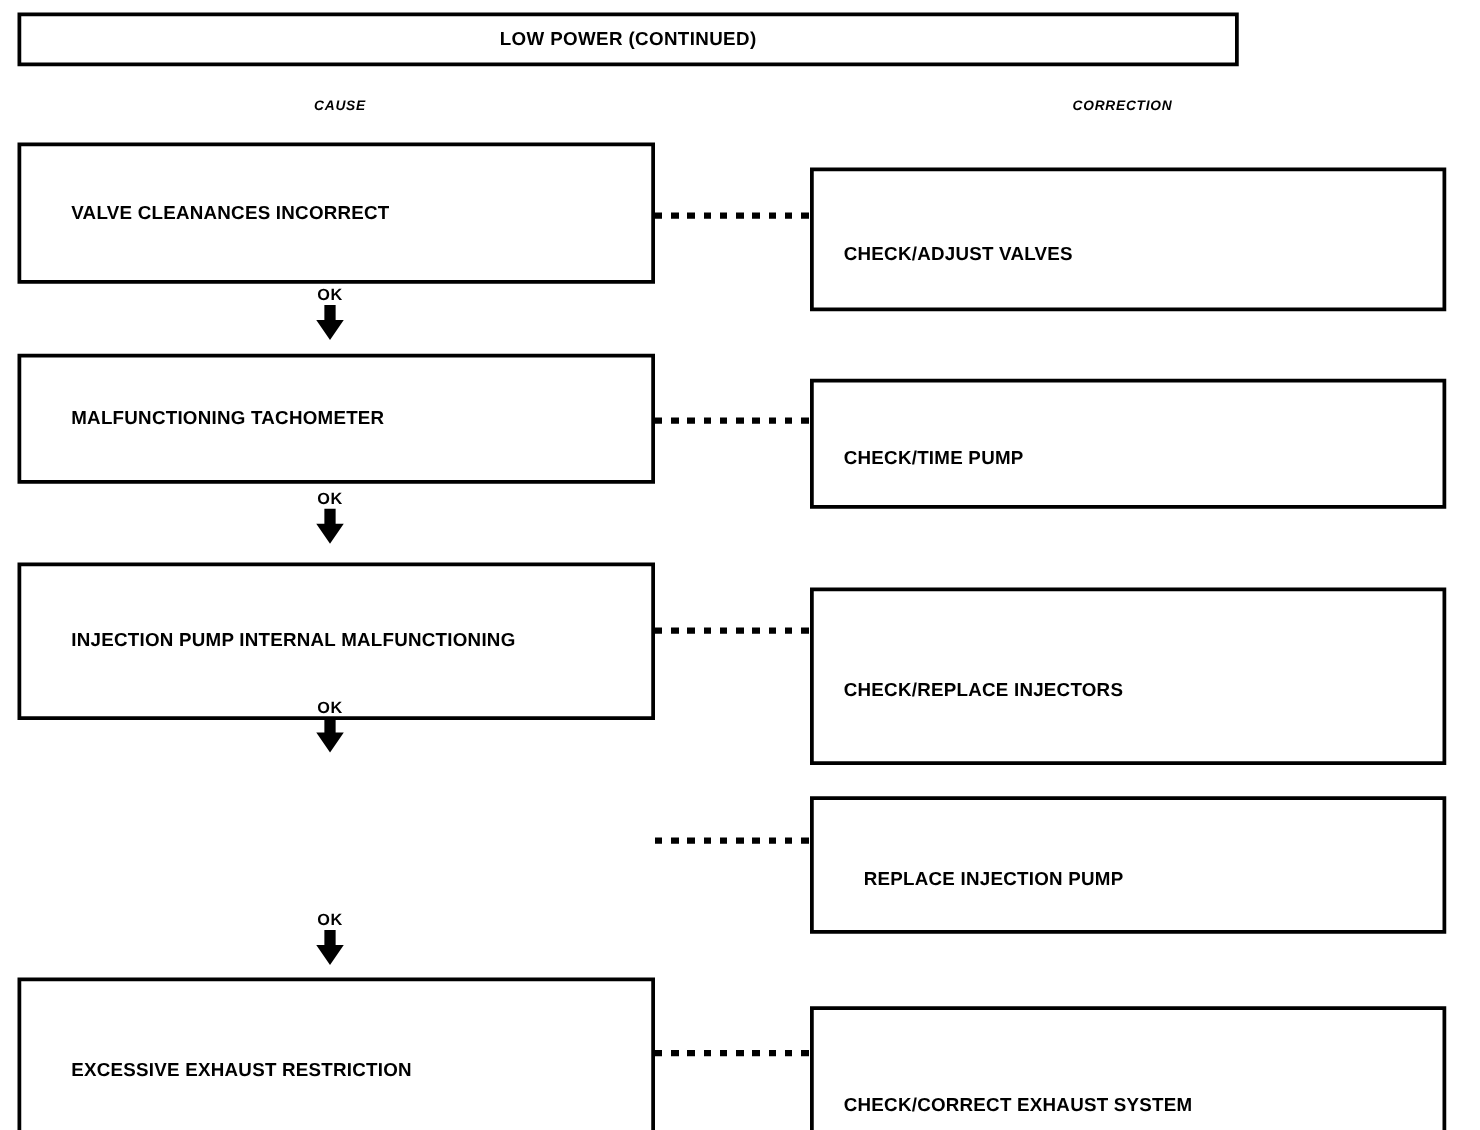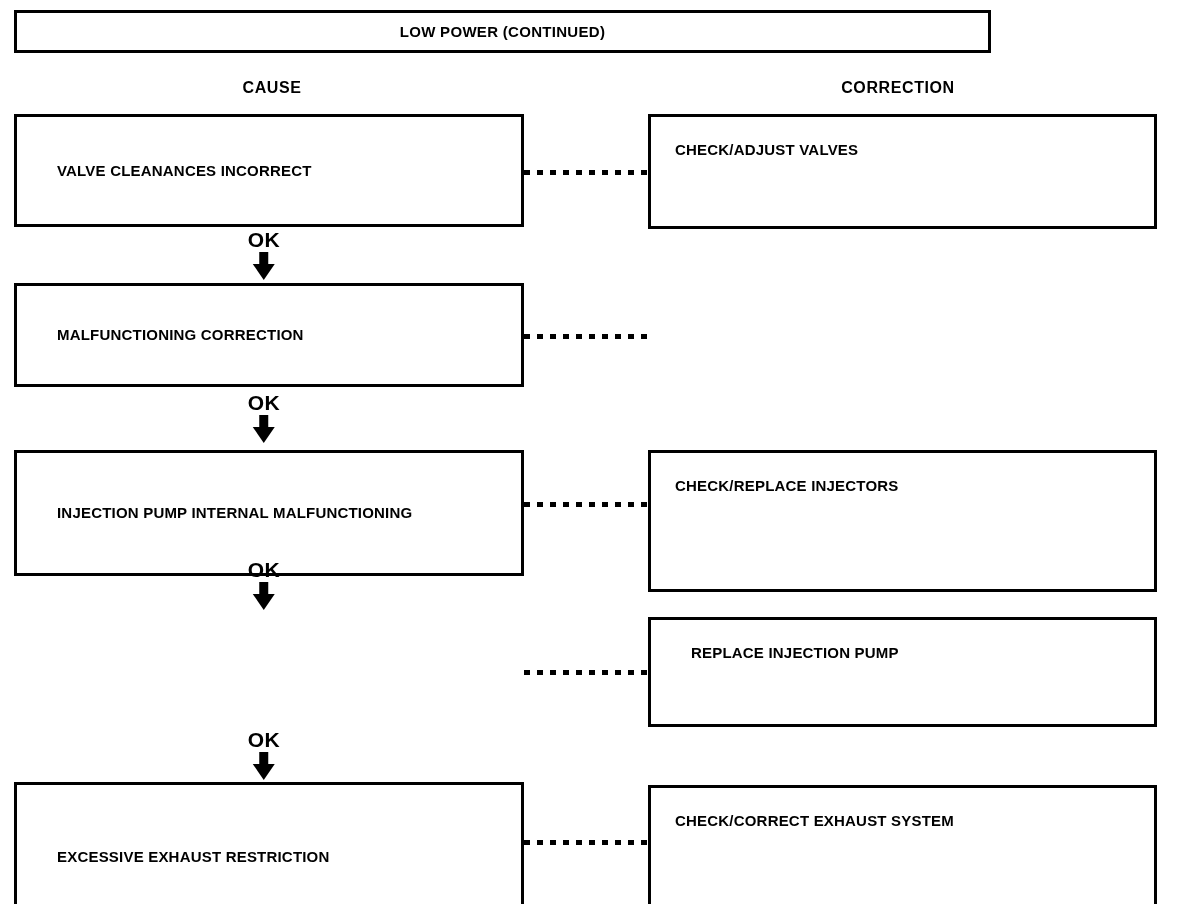--- a/index.html
+++ b/index.html
@@ -36,25 +36,26 @@
   .header-title {
     font-size: 15px;
     font-weight: bold;
     letter-spacing: 0.3px;
     white-space: nowrap;
   }
 
   
   .col-label {
     position: absolute;
-    font-size: 16px;
+    font-size: 11px;
     font-weight: bold;
     letter-spacing: 0.6px;
     white-space: nowrap;
     transform: translateX(-50%);
+    font-style: italic;
   }
   .col-label.cause      { left: 272px; top: 79px; }
   .col-label.correction { left: 898px; top: 79px; }
 
   
   .node {
     position: absolute;
     border: 3px solid #000000;
     box-sizing: border-box;
     background: #ffffff;
@@ -79,21 +80,21 @@
   .row2.cause      { top: 283px; height: 104px; }
   .row2.correction { top: 283px; height: 104px; }
   .row3.cause      { top: 450px; height: 126px; }
   .row3.correction { top: 450px; height: 142px; }
   .row4.cause      { top: 614px; height: 112px; }
   .row4.correction { top: 617px; height: 110px; padding-left: 16px; }
   .row5.cause      { top: 782px; height: 150px; }
   .row5.correction { top: 785px; height: 136px; }
 
   
-  .node.correction.align-top { align-items: flex-start; }
+  .node.correction.align-top { align-items: center; margin-top: 20px; }
   .node.correction.align-top .node-label { padding-top: 24px; }
 
   
   .dotted-link {
     position: absolute;
     left: 524px;
     width: 126px;
     height: 5px;
     background-image: repeating-linear-gradient(
       to right,
@@ -117,21 +118,21 @@
     display: flex;
     flex-direction: column;
     align-items: center;
   }
   .ok-connector.c1 { top: 229px; }
   .ok-connector.c2 { top: 392px; }
   .ok-connector.c3 { top: 559px; }
   .ok-connector.c4 { top: 729px; }
 
   .ok-text {
-    font-size: 21px;
+    font-size: 13px;
     font-weight: bold;
     letter-spacing: 0.5px;
     line-height: 1;
     margin-bottom: 2px;
   }
   .arrow-down {
     position: relative;
     width: 22px;
     height: 28px;
   }
@@ -178,23 +179,26 @@
 
   <div class="ok-connector c1">
     <span class="ok-text">OK</span>
     <span class="arrow-down">
       <span class="arrow-shaft"></span>
       <span class="arrow-head"></span>
     </span>
   </div>
 
   <div class="node cause row2">
-    <span class="node-label">MALFUNCTIONING CORRECTION</span>
+    <span class="node-label">MALFUNCTIONING TACHOMETER</span>
   </div>
   <div class="dotted-link l2"></div>
+  <div class="node correction row2 align-top">
+    <span class="node-label">CHECK/TIME PUMP</span>
+  </div>
 
   <div class="ok-connector c2">
     <span class="ok-text">OK</span>
     <span class="arrow-down">
       <span class="arrow-shaft"></span>
       <span class="arrow-head"></span>
     </span>
   </div>
 
   <div class="node cause row3">

